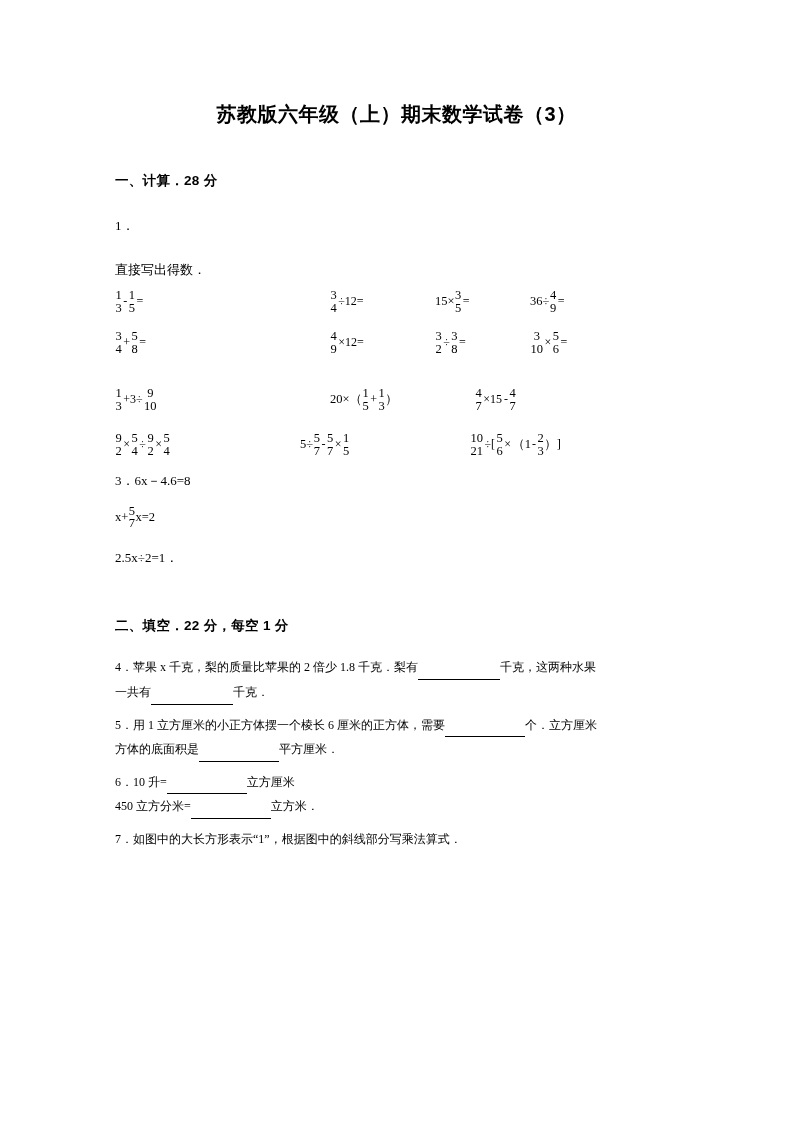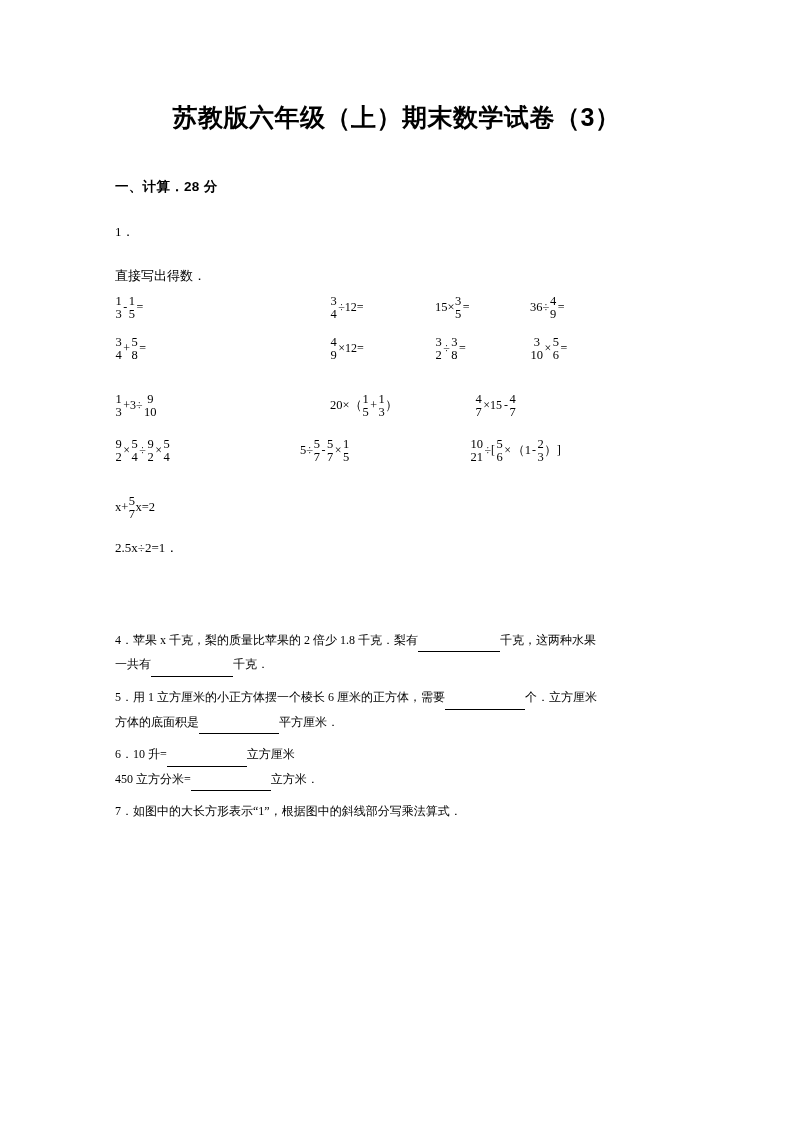--- a/index.html
+++ b/index.html
@@ -18,21 +18,21 @@
   .page {
     position: relative;
     width: 793px;
     height: 1122px;
     padding: 0;
   }
   .doc-title {
     text-align: center;
     font-family: "Liberation Sans", "DejaVu Sans", sans-serif;
     font-weight: bold;
-    font-size: 25px;
+    font-size: 20px;
     letter-spacing: 0.5px;
     margin: 0;
     padding-top: 101px;
   }
   .content {
     padding: 0 118px 0 115px;
   }
   .section-head {
     font-family: "Liberation Sans", "DejaVu Sans", sans-serif;
     font-weight: bold;
@@ -311,40 +311,42 @@
         <span class="frac">
           <span class="num">2</span>
           <span class="den">3</span>
         </span>
         <span class="plain">）]</span>
       </span>
     </div>
 
     <div class="sp-16"></div>
 
+    <div class="qline">3．6x－4.6=8</div>
 
     <div class="sp-16"></div>
 
     <div class="exprrow">
       <span class="expr">
         <span class="plain">x+</span>
         <span class="frac">
           <span class="num">5</span>
           <span class="den">7</span>
         </span>
         <span class="plain">x=2</span>
       </span>
     </div>
 
     <div class="sp-20"></div>
 
     <div class="qline">2.5x÷2=1．</div>
 
     <div class="sp-52"></div>
 
+    <div class="section-head">二、填空．22 分，每空 1 分</div>
 
     <div class="sp-20"></div>
 
     <div class="qtext">
       <span>4．苹果 x 千克，梨的质量比苹果的 2 倍少 1.8 千克．梨有</span><span class="blank" style="width:82px"></span><span>千克，这两种水果</span><br>
       <span>一共有</span><span class="blank" style="width:82px"></span><span>千克．</span>
     </div>
 
     <div class="sp-8"></div>
 

